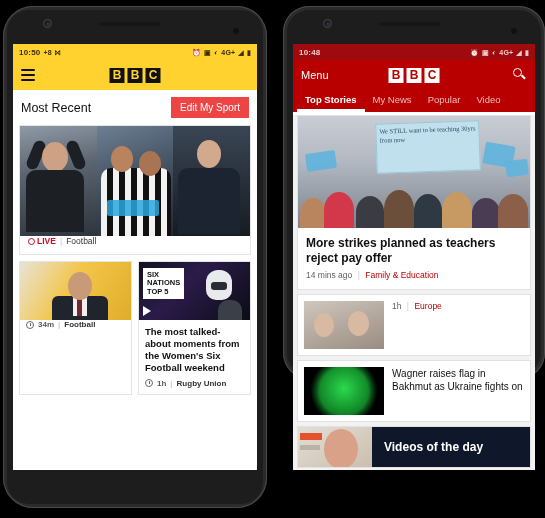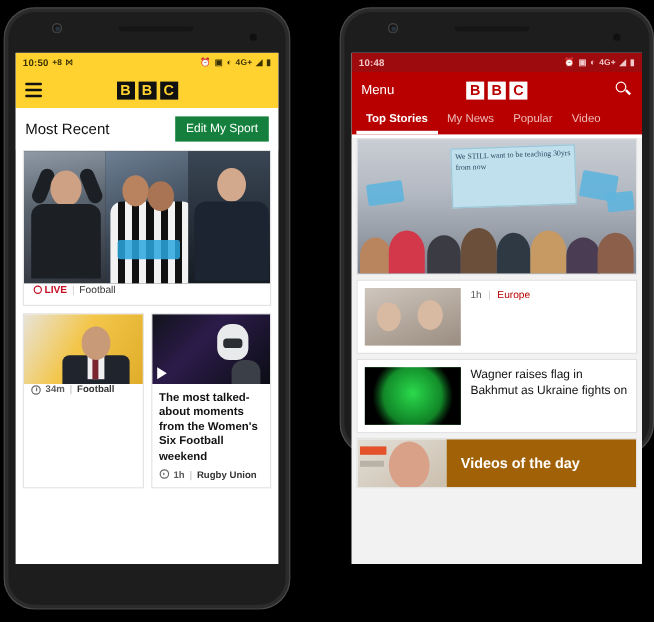--- a/index.html
+++ b/index.html
@@ -15,21 +15,21 @@
     background: #000;
   }
 
   
   .phone {
     position: absolute;
     background: #2b2b2b;
     border-radius: 26px;
     box-shadow: inset 0 0 0 1px #4a4a4a, 0 0 8px rgba(0,0,0,.8);
   }
-  .phone.left  { left: 3px;   top: 6px;  width: 239px; height: 502px; }
+  .phone.left  { left: 3px;   top: 6px;  width: 264px; height: 502px; border-radius: 30px; }
   .phone.right { left: 283px; top: 6px;  width: 262px; height: 373px; }
 
   .frame-inner {
     position: absolute;
     inset: 4px;
     border-radius: 22px;
     background: #1d1d1d;
   }
   .cam {
     position: absolute;
@@ -117,21 +117,21 @@
     position: absolute; left: 50%; transform: translateX(-50%);
   }
 
   .section-row {
     display: flex; align-items: center; justify-content: space-between;
     padding: 7px 8px 7px 8px;
     background: #fff;
   }
   .section-title { font-size: 12.5px; color: #111; }
   .edit-btn {
-    background: #15803d;
+    background: #ef4444;
     color: #fff;
     font-size: 10px;
     padding: 5px 9px;
     border: 0;
     cursor: pointer;
     font-family: "Liberation Sans", sans-serif;
   }
 
   .card { background: #fff; border: 1px solid #e4e4e4; margin: 0 6px 6px 6px; }
   .lead-card { margin-top: 0; }
@@ -311,21 +311,21 @@
   }
   .videos-thumb {
     width: 74px; flex: 0 0 74px; position: relative;
     background: linear-gradient(150deg,#e2ded6 0%,#cbbfae 100%);
     overflow: hidden;
   }
   .videos-thumb .face { position:absolute; left: 26px; top: 2px; width: 34px; height: 40px; border-radius: 50%; background:#d9a288; }
   .videos-thumb .bar { position:absolute; left: 2px; top: 6px; width: 22px; height: 7px; background:#e3522b; }
   .videos-thumb .bar2 { position:absolute; left: 2px; top: 18px; width: 20px; height: 5px; background:#b9b2a6; }
   .videos-label {
-    flex: 1; background: #a16207; color: #fff;
+    flex: 1; background: #0f172a; color: #fff;
     display: flex; align-items: center;
     font-size: 12px; font-weight: bold;
     padding-left: 12px;
   }
 </style>
 </head>
 <body>
 
 <div class="stage">
 
@@ -414,20 +414,21 @@
             <span>34m</span>
             <span class="sep">|</span>
             <span class="topic">Football</span>
           </div>
         </div>
 
         <div class="card">
           <div class="thumb six">
             <div class="trooper"></div>
             <div class="fan"></div>
+            <div class="six-badge">SIX<br>NATIONS<br>TOP 5</div>
             <div class="play-ico"></div>
           </div>
           <div class="card-head">The most talked-about moments from the Women's Six Football weekend</div>
           <div class="meta">
             <span class="clock-ico"></span>
             <span>1h</span>
             <span class="sep">|</span>
             <span class="topic">Rugby Union</span>
           </div>
         </div>
@@ -487,20 +488,26 @@
               <div class="ppl" style="left:2px;width:26px;height:30px;background:#b9855f;"></div>
               <div class="ppl" style="left:26px;width:30px;height:36px;background:#d3384a;"></div>
               <div class="ppl" style="left:58px;width:28px;height:32px;background:#3b3b44;"></div>
               <div class="ppl" style="left:86px;width:30px;height:38px;background:#6b4f3a;"></div>
               <div class="ppl" style="left:116px;width:28px;height:34px;background:#2f3944;"></div>
               <div class="ppl" style="left:144px;width:30px;height:36px;background:#c79a63;"></div>
               <div class="ppl" style="left:174px;width:28px;height:30px;background:#4a3c52;"></div>
               <div class="ppl" style="left:200px;width:30px;height:34px;background:#8b5f4a;"></div>
             </div>
           </div>
+          <div class="news-head-txt">More strikes planned as teachers reject pay offer</div>
+          <div class="news-meta">
+            <span>14 mins ago</span>
+            <span class="sep">|</span>
+            <span class="cat">Family &amp; Education</span>
+          </div>
         </div>
 
         <div class="story">
           <div class="story-thumb thumb-activists">
             <div class="flag f1"></div>
             <div class="flag f2"></div>
           </div>
           <div class="story-text">
             <div class="story-meta">
               <span>1h</span>

